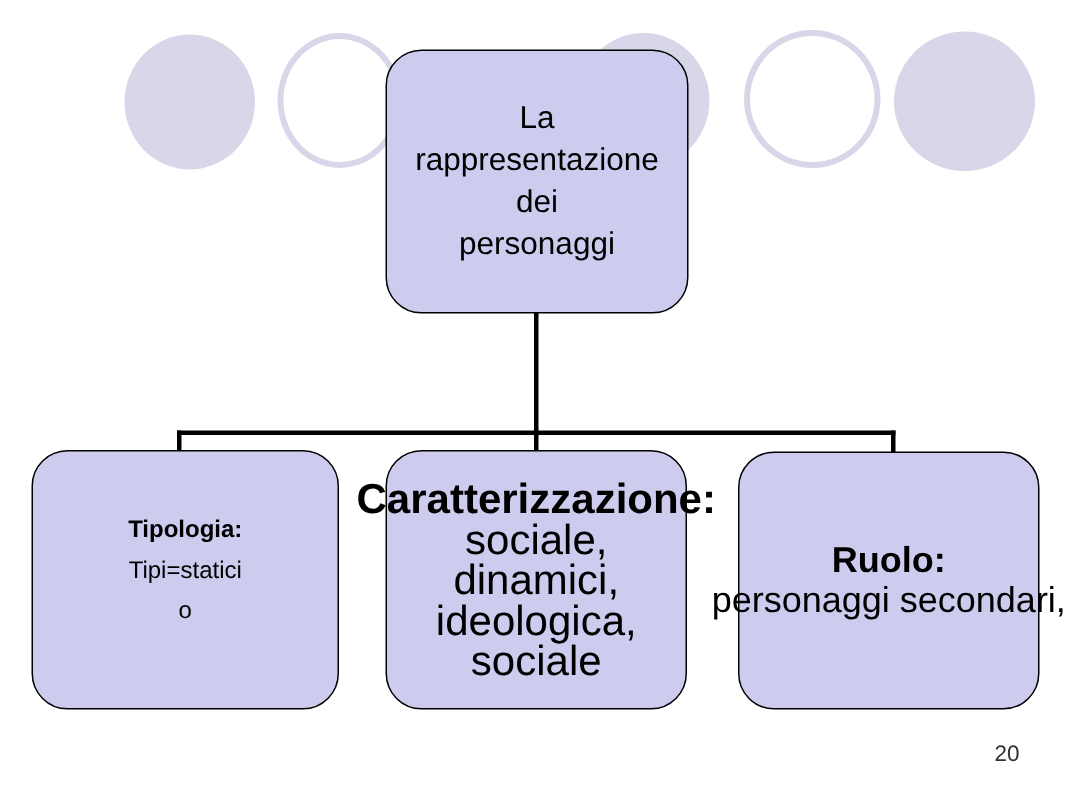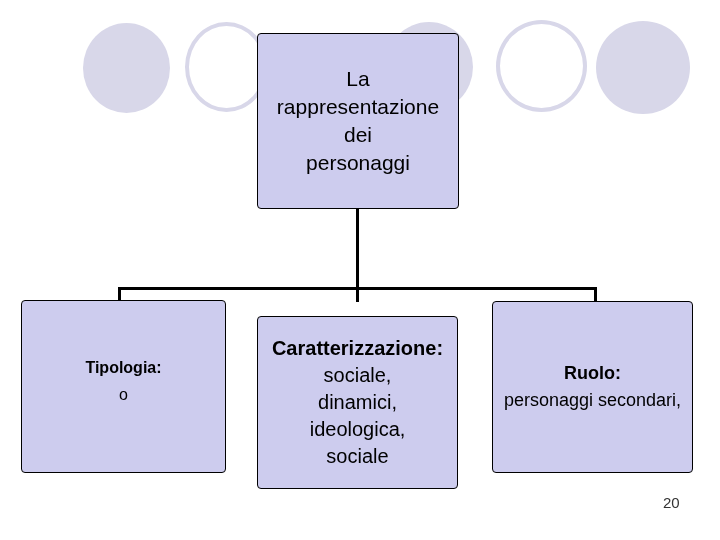--- a/index.html
+++ b/index.html
@@ -44,21 +44,21 @@
   #conn-trunk      { left: 356px; top: 208px; width: 3px;   height: 94px; }
   #conn-crossbar   { left: 118px; top: 287px; width: 479px; height: 3px;  }
   #conn-drop-left  { left: 118px; top: 287px; width: 3px;   height: 14px; }
   #conn-drop-right { left: 594px; top: 287px; width: 3px;   height: 15px; }
 
   
   .node {
     position: absolute;
     background: #cdccee;
     border: 1.5px solid #000000;
-    border-radius: 4px;
+    border-radius: 24px;
     box-sizing: border-box;
     display: flex;
     flex-direction: column;
     align-items: center;
     justify-content: center;
     text-align: center;
     z-index: 2;
     overflow: visible;
   }
   .node .line { white-space: nowrap; }
@@ -67,26 +67,26 @@
   #node-root {
     left: 257px; top: 33px; width: 202px; height: 176px;
     font-size: 21px; line-height: 28px;
   }
   #node-tipologia {
     left: 21px; top: 300px; width: 205px; height: 173px;
     font-size: 16px; line-height: 27px;
     padding-bottom: 12px;
   }
   #node-caratterizzazione {
-    left: 257px; top: 316px; width: 201px; height: 173px;
-    font-size: 20px; line-height: 27px;
+    left: 257px; top: 300px; width: 201px; height: 173px;
+    font-size: 28px; line-height: 27px;
   }
   #node-ruolo {
     left: 492px; top: 301px; width: 201px; height: 172px;
-    font-size: 18px; line-height: 27px; text-align: right;
+    font-size: 24px; line-height: 27px; text-align: right;
   }
 
   
   #slide-number {
     position: absolute;
     left: 663px; top: 494px;
     font-size: 15px;
     color: #333333;
     z-index: 3;
   }
@@ -109,20 +109,21 @@
 
   <div id="node-root" class="node">
     <div class="line">La</div>
     <div class="line">rappresentazione</div>
     <div class="line">dei</div>
     <div class="line">personaggi</div>
   </div>
 
   <div id="node-tipologia" class="node">
     <div class="line bold">Tipologia:</div>
+    <div class="line">Tipi=statici</div>
     <div class="line">o</div>
   </div>
 
   <div id="node-caratterizzazione" class="node">
     <div class="line bold">Caratterizzazione:</div>
     <div class="line">sociale,</div>
     <div class="line">dinamici,</div>
     <div class="line">ideologica,</div>
     <div class="line">sociale</div>
   </div>

